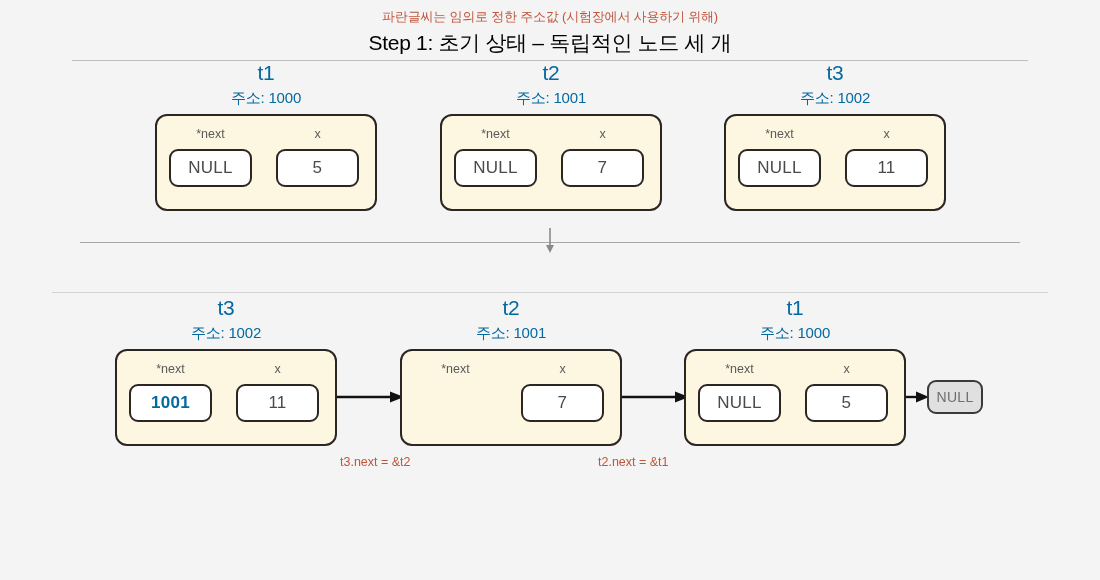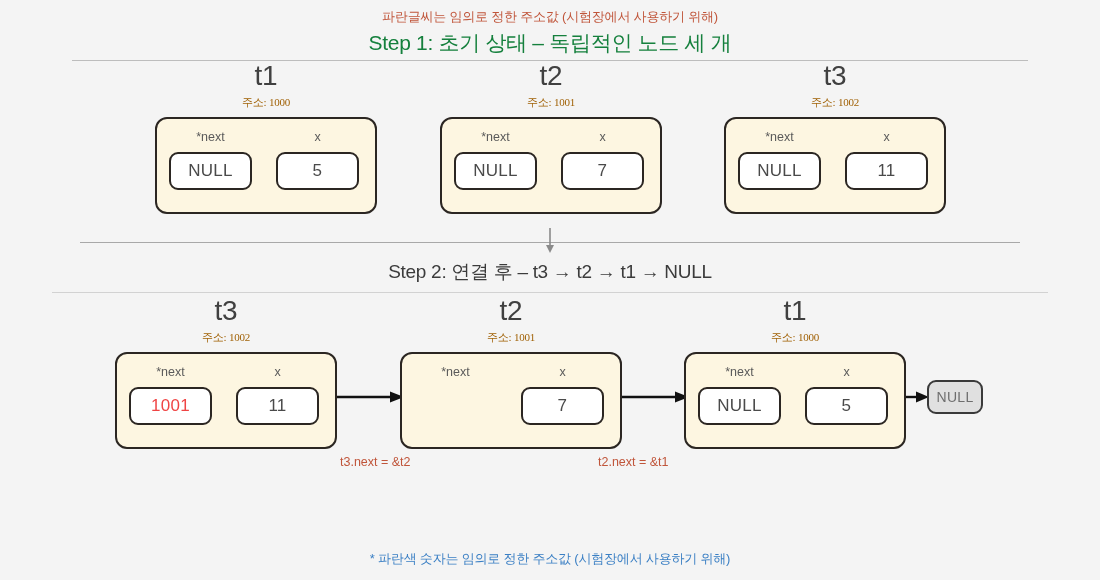--- a/index.html
+++ b/index.html
@@ -34,21 +34,21 @@
     color: #c0553a;
     letter-spacing: -0.2px;
   }
   .step1-title {
     position: absolute;
     top: 29px;
     left: 0;
     width: 1100px;
     text-align: center;
     font-size: 21px;
-    color: #15803d;
+    color: #000000;
     letter-spacing: -0.3px;
   }
 
   
   .rule {
     position: absolute;
     height: 0;
     border-top: 1px solid #bdbdbd;
   }
   .rule-top      { top: 60px;  left: 72px;  width: 956px; }
@@ -73,33 +73,32 @@
     color: #3b3b3b;
     letter-spacing: -0.3px;
   }
 
   
   .node-group {
     position: absolute;
     text-align: center;
   }
   .node-name {
-    font-size: 28px;
-    color: #404040;
+    font-size: 21px;
+    color: #0369a1;
     line-height: 1;
     margin-bottom: 7px;
     letter-spacing: -0.2px;
   }
   .node-addr {
-    font-size: 11px;
-    color: #a16207;
+    font-size: 15px;
+    color: #0369a1;
     line-height: 1;
     margin-bottom: 9px;
     letter-spacing: -0.2px;
-    font-family: Liberation Serif, serif;
   }
   .node-box {
     box-sizing: border-box;
     background: #fdf6e1;
     border: 2px solid #2b2622;
     border-radius: 12px;
     padding: 12px 16px 22px 12px;
     display: flex;
     gap: 24px;
     justify-content: center;
@@ -124,21 +123,21 @@
     background: #ffffff;
     border: 2px solid #2b2622;
     border-radius: 9px;
     display: flex;
     align-items: center;
     justify-content: center;
     font-size: 17px;
     color: #4a4a4a;
     letter-spacing: 0.3px;
   }
-  .cell.addr-val { color: #ef4444; }
+  .cell.addr-val { color: #0369a1; font-weight: bold; }
 
   
   .h-arrow {
     position: absolute;
     height: 14px;
   }
 
   
   .null-badge {
     position: absolute;
@@ -231,21 +230,20 @@
     </div>
   </div>
 
   <div class="rule rule-mid"></div>
 
   <svg class="down-arrow" viewBox="0 0 14 26">
     <line x1="7" y1="0" x2="7" y2="18" stroke="#8a8a8a" stroke-width="1.6"></line>
     <polygon points="7,25 3,17 11,17" fill="#8a8a8a"></polygon>
   </svg>
 
-  <div class="step2-title">Step 2: 연결 후 – t3 → t2 → t1 → NULL</div>
 
   <div class="rule rule-bottom"></div>
 
   <div class="node-group" style="top:297px; left:115px; width:222px;">
     <div class="node-name">t3</div>
     <div class="node-addr">주소: 1002</div>
     <div class="node-box wide">
       <div class="field">
         <div class="field-label">*next</div>
         <div class="cell addr-val">1001</div>
@@ -300,15 +298,14 @@
   <svg class="h-arrow" style="top:390px; left:906px; width:24px;" viewBox="0 0 24 14">
     <line x1="0" y1="7" x2="14" y2="7" stroke="#111111" stroke-width="2.4"></line>
     <polygon points="23,7 10,1.5 10,12.5" fill="#111111"></polygon>
   </svg>
 
   <div class="null-badge" style="top:380px; left:927px;">NULL</div>
 
   <div class="code-note" style="top:455px; left:324px;margin-left:16px;">t3.next = &amp;t2</div>
   <div class="code-note" style="top:455px; left:598px;">t2.next = &amp;t1</div>
 
-  <div class="footer-note">* 파란색 숫자는 임의로 정한 주소값 (시험장에서 사용하기 위해)</div>
 
 </div>
 
 </body></html>

